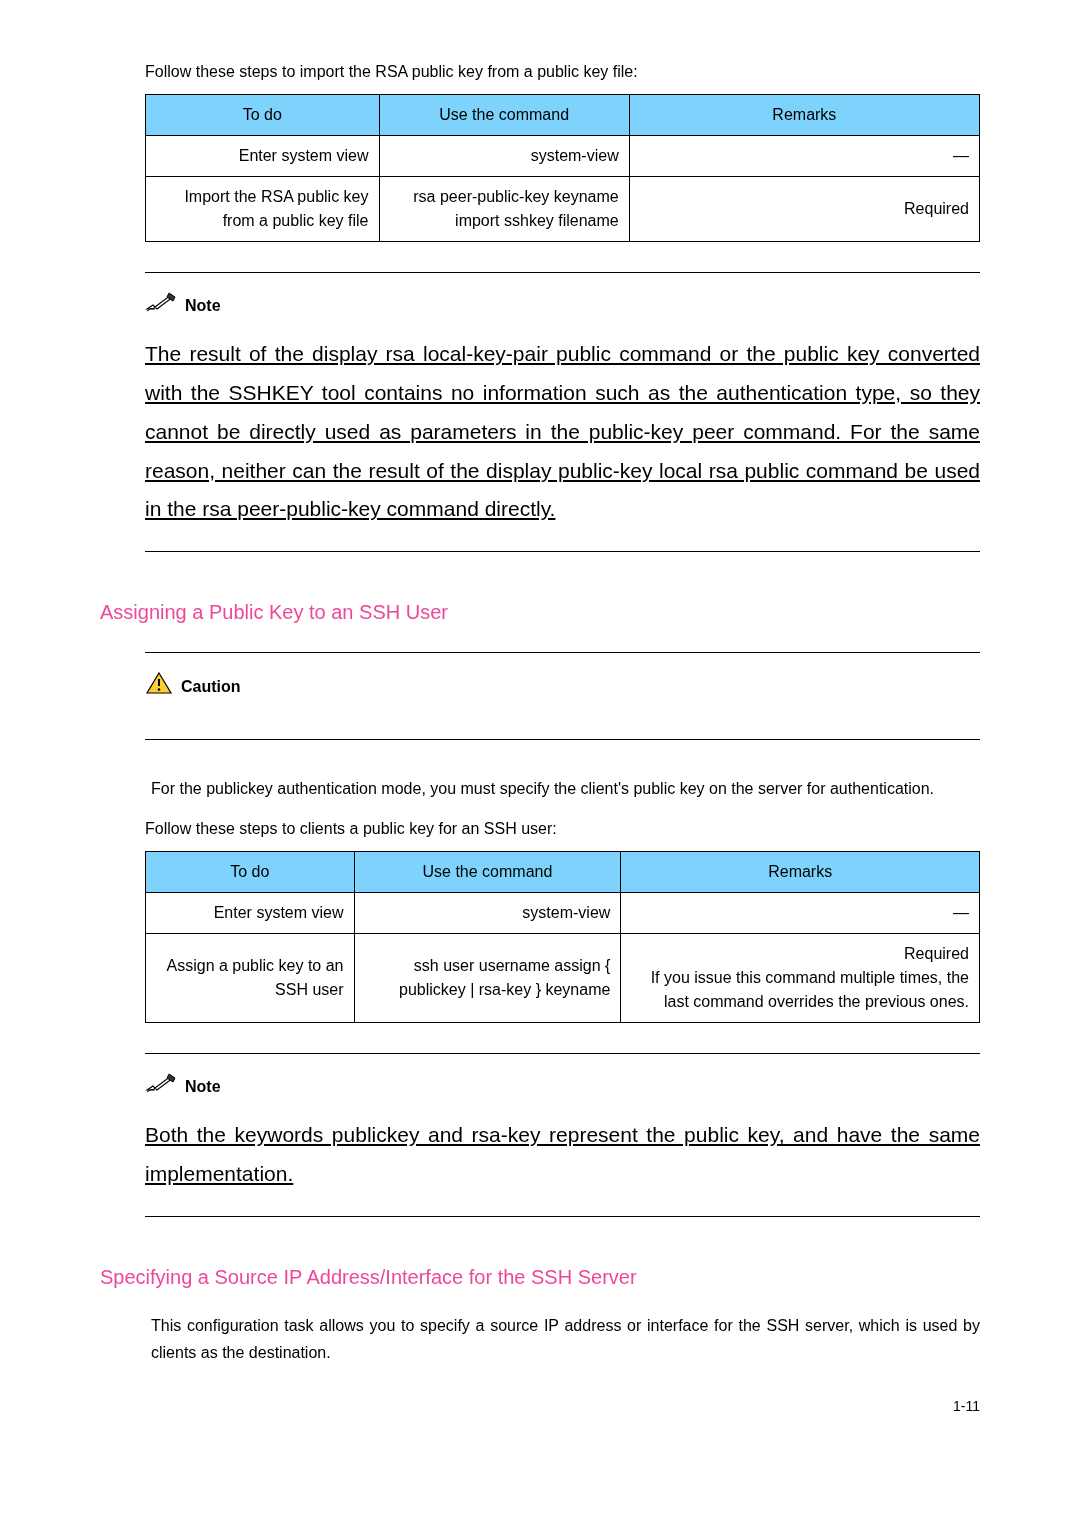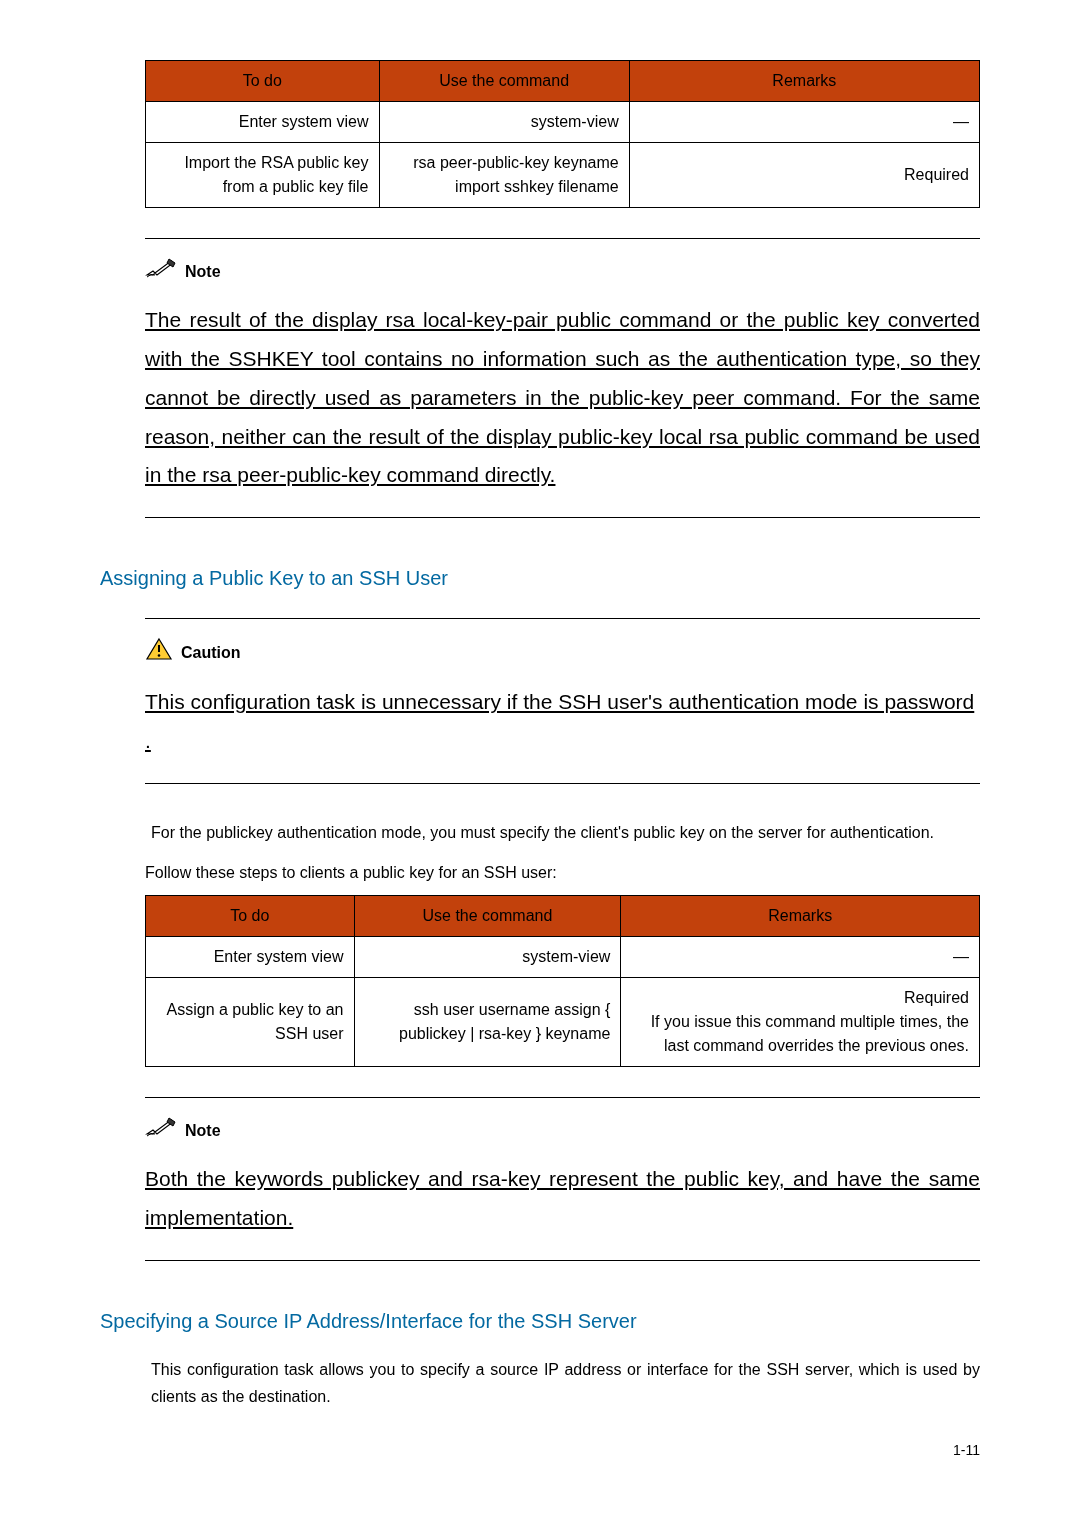--- a/index.html
+++ b/index.html
@@ -30,21 +30,21 @@
       margin-bottom: 30px;
     }
     th, td {
       border: 1px solid #000000;
       padding: 8px 10px;
       text-align: right;
       vertical-align: middle;
       font-size: 16px;
     }
     th {
-      background-color: #c2410c;
+      background-color: #7dd3fc;
       font-weight: normal;
       text-align: center;
     }
     .callout-section {
       margin-bottom: 35px;
       border-top: 1.5px solid #000000;
       border-bottom: 1.5px solid #000000;
       padding: 18px 0 22px 0;
     }
     .callout-header {
@@ -63,21 +63,21 @@
       line-height: 1.85;
       text-decoration: underline;
     }
     .note-icon {
       display: inline-block;
     }
     .caution-icon {
       display: inline-block;
     }
     .section-heading {
-      color: #0369a1;
+      color: #ec4899;
       font-size: 20px;
       font-weight: normal;
       margin-top: 45px;
       margin-bottom: 20px;
     }
     .body-text {
       text-align: justify;
       margin-bottom: 15px;
       font-size: 16px;
       line-height: 1.7;
@@ -89,20 +89,21 @@
       margin-top: 30px;
     }
     .multi-line {
       line-height: 1.5;
     }
   </style>
 </head>
 <body>
 
 <div class="content">
+  <p class="intro-text">Follow these steps to import the RSA public key from a public key file:</p>
 
   <table>
     <thead>
       <tr>
         <th style="width:28%">To do</th>
         <th style="width:30%">Use the command</th>
         <th style="width:42%">Remarks</th>
       </tr>
     </thead>
     <tbody>
@@ -141,21 +142,20 @@
     <div class="callout-header">
       <span class="caution-icon">
         <svg width="28" height="24" viewBox="0 0 28 24">
           <polygon points="14,2 26,22 2,22" fill="#ffcc33" stroke="#000" stroke-width="1.2"></polygon>
           <line x1="14" y1="8" x2="14" y2="15" stroke="#000" stroke-width="2"></line>
           <circle cx="14" cy="18.5" r="1.3" fill="#000"></circle>
         </svg>
       </span>
       <span class="callout-label">Caution</span>
     </div>
-    <p class="callout-text" style="text-align:left;">This configuration task is unnecessary if the SSH user's authentication mode is password .</p>
   </div>
 
   <p class="body-text">For the publickey  authentication mode, you must specify the client's public key on the server for authentication.</p>
 
   <p class="intro-text">Follow these steps to clients a public key for an SSH user:</p>
 
   <table>
     <thead>
       <tr>
         <th style="width:25%">To do</th>

